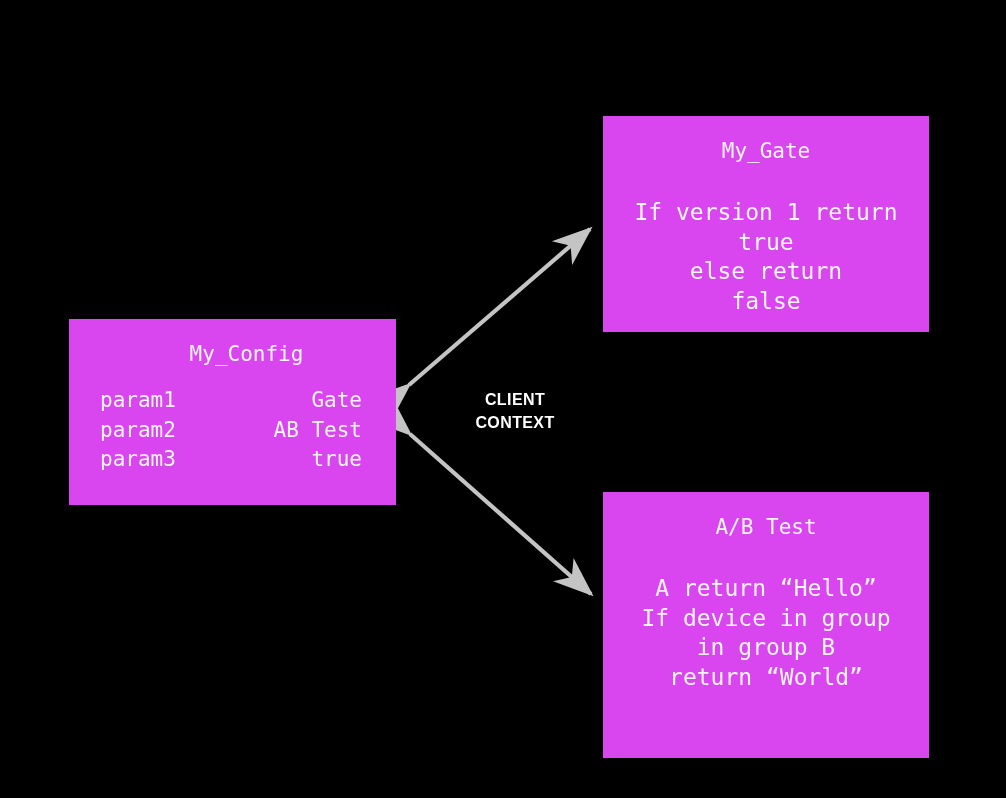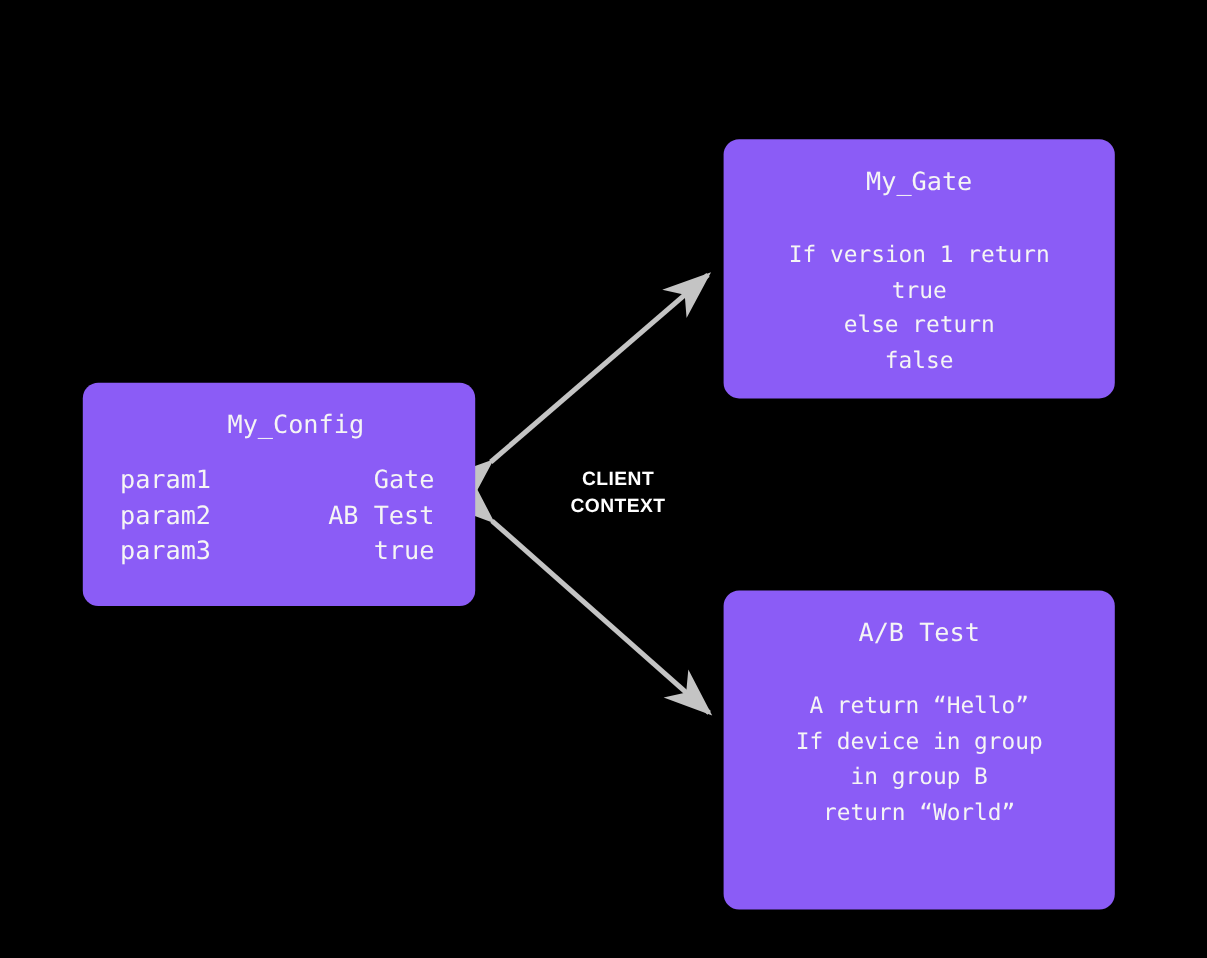--- a/index.html
+++ b/index.html
@@ -13,43 +13,43 @@
   }
   #canvas {
     position: relative;
     width: 1006px;
     height: 798px;
     background: #000000;
     overflow: hidden;
   }
   .node-box {
     position: absolute;
-    background: #8b5cf6;
-    border-radius: 13px;
+    background: #d946ef;
+    border-radius: 0;
     box-sizing: border-box;
     color: #f2f2f2;
   }
   .node-title {
     position: absolute;
     left: 0;
     right: 0;
     text-align: center;
     font-family: "DejaVu Sans Mono", monospace;
     font-size: 21px;
     letter-spacing: 0px;
     color: #f5f5f5;
     white-space: pre;
   }
   .node-body {
     position: absolute;
     left: 12px;
     right: 12px;
     text-align: center;
     font-family: "DejaVu Sans Mono", monospace;
-    font-size: 19px;
+    font-size: 23px;
     line-height: 29.5px;
     color: #f5f5f5;
   }
   .node-body .line {
     white-space: pre;
   }
 
   
   #node-config { left: 69px; top: 319px; width: 327px; height: 186px; }
   #node-config .node-title { top: 23px; padding-left: 28px; }

